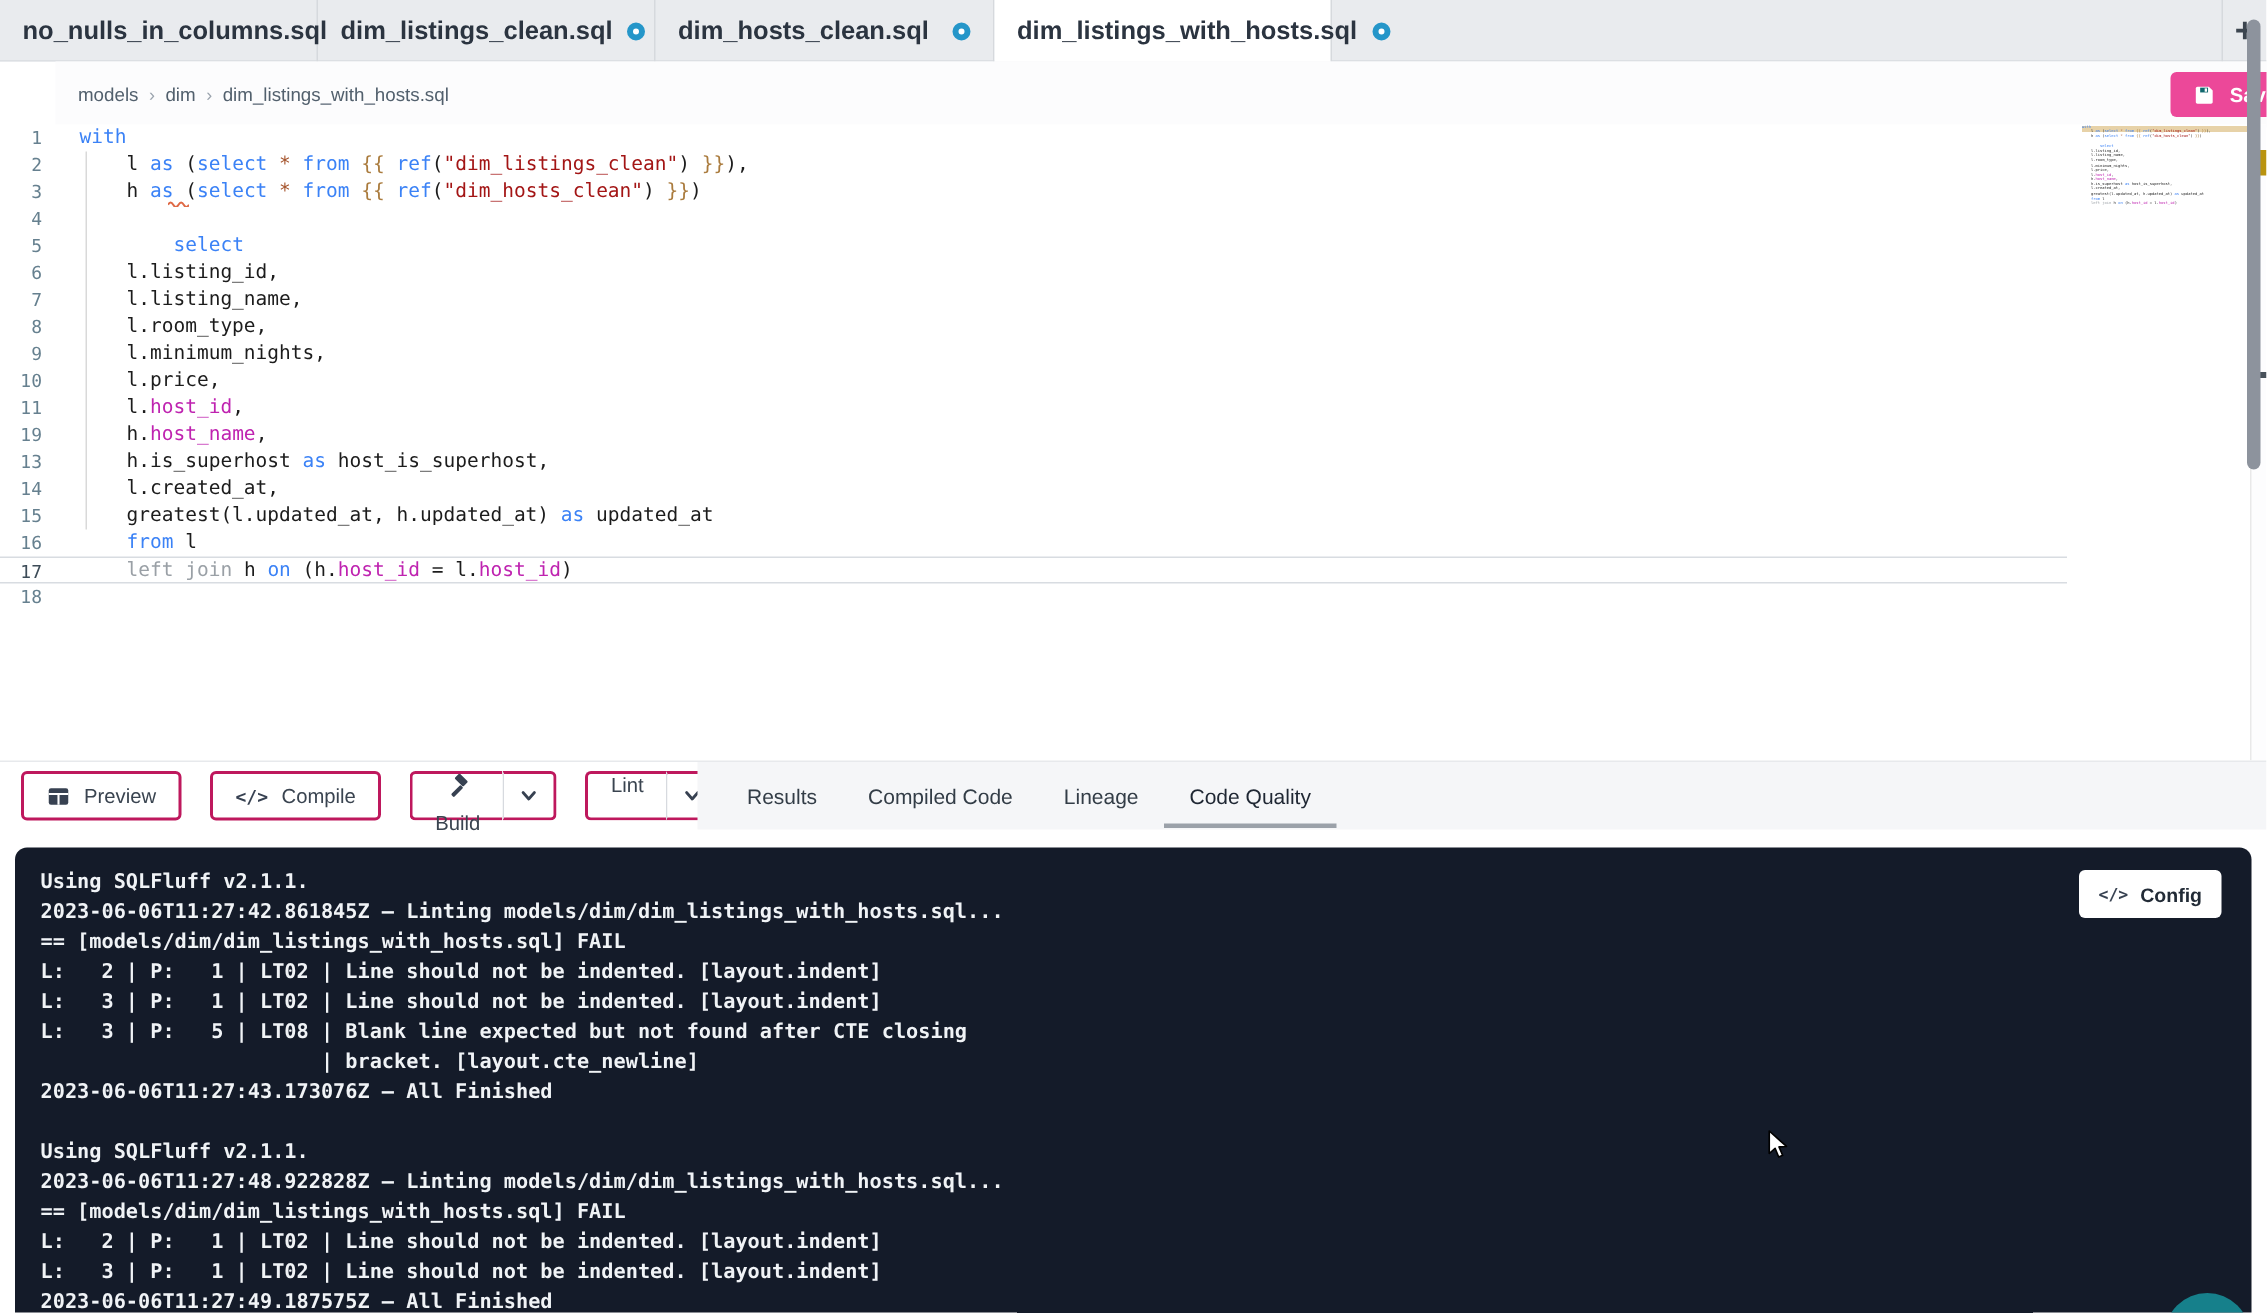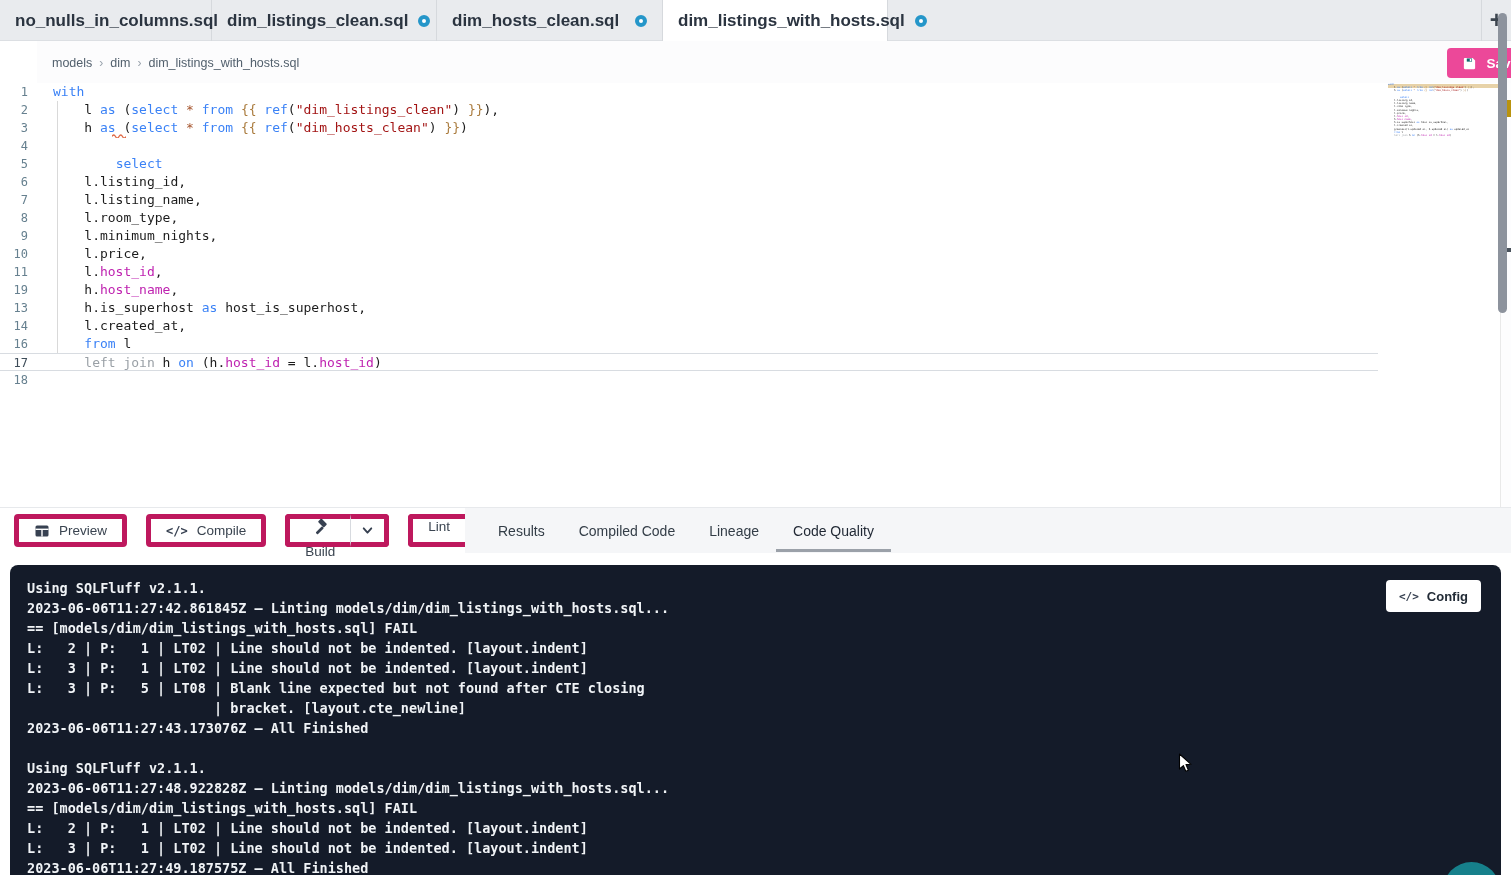--- a/index.html
+++ b/index.html
@@ -93,21 +93,21 @@
   
   .toolbar {
     position:absolute; top:507px; left:0; width:1511px; height:46px;
     border-top:1px solid #e7e9ec; background:#ffffff;
   }
   .tools {
     position:absolute; left:0; top:0; width:465px; height:100%;
     display:flex; align-items:center; padding-left:14px; gap:19px;
   }
   .btn {
-    height:33px; border:5px solid #be185d; border-radius:4px; background:#ffffff;
+    height:33px; border:2px solid #be185d; border-radius:4px; background:#ffffff;
     display:inline-flex; align-items:center; gap:9px; padding:0 15px;
     font-family:"Liberation Sans", sans-serif; font-size:13.5px; color:#3a4450; cursor:pointer;
   }
   .split { display:inline-flex; }
   .split .main { border-radius:4px 0 0 4px; border-right:none;flex-direction:column; }
   .split .arrow { border-radius:0 4px 4px 0; padding:0 10px; border-left:1px solid #d7dadf; }
   .code-glyph { font-family:"DejaVu Sans Mono", monospace; font-weight:bold; font-size:12px; color:#374151; }
   .rtabs {
     position:absolute; left:465px; top:0; right:0; height:100%;
     background:#f5f6f8; display:flex; align-items:center; padding-left:16px;
@@ -240,20 +240,24 @@
         <span class="ln">19</span>
         <span class="cd"><span class="tk-pl">    h.</span><span class="tk-mag">host_name</span><span class="tk-pl">,</span></span>
       </div>
       <div class="cl">
         <span class="ln">13</span>
         <span class="cd"><span class="tk-pl">    h.is_superhost </span><span class="tk-kw">as</span><span class="tk-pl"> host_is_superhost,</span></span>
       </div>
       <div class="cl">
         <span class="ln">14</span>
         <span class="cd"><span class="tk-pl">    l.created_at,</span></span>
+      </div>
+      <div class="cl">
+        <span class="ln">15</span>
+        <span class="cd"><span class="tk-pl">    greatest(l.updated_at, h.updated_at) </span><span class="tk-kw">as</span><span class="tk-pl"> updated_at</span></span>
       </div>
       <div class="cl">
         <span class="ln">16</span>
         <span class="cd"><span class="tk-pl">    </span><span class="tk-kw">from</span><span class="tk-pl"> l</span></span>
       </div>
       <div class="cl active">
         <span class="ln">17</span>
         <span class="cd"><span class="tk-pl">    </span><span class="tk-gr">left join</span><span class="tk-pl"> h </span><span class="tk-kw">on</span><span class="tk-pl"> (h.</span><span class="tk-mag">host_id</span><span class="tk-pl"> = l.</span><span class="tk-mag">host_id</span><span class="tk-pl">)</span></span>
       </div>
       <div class="cl">

